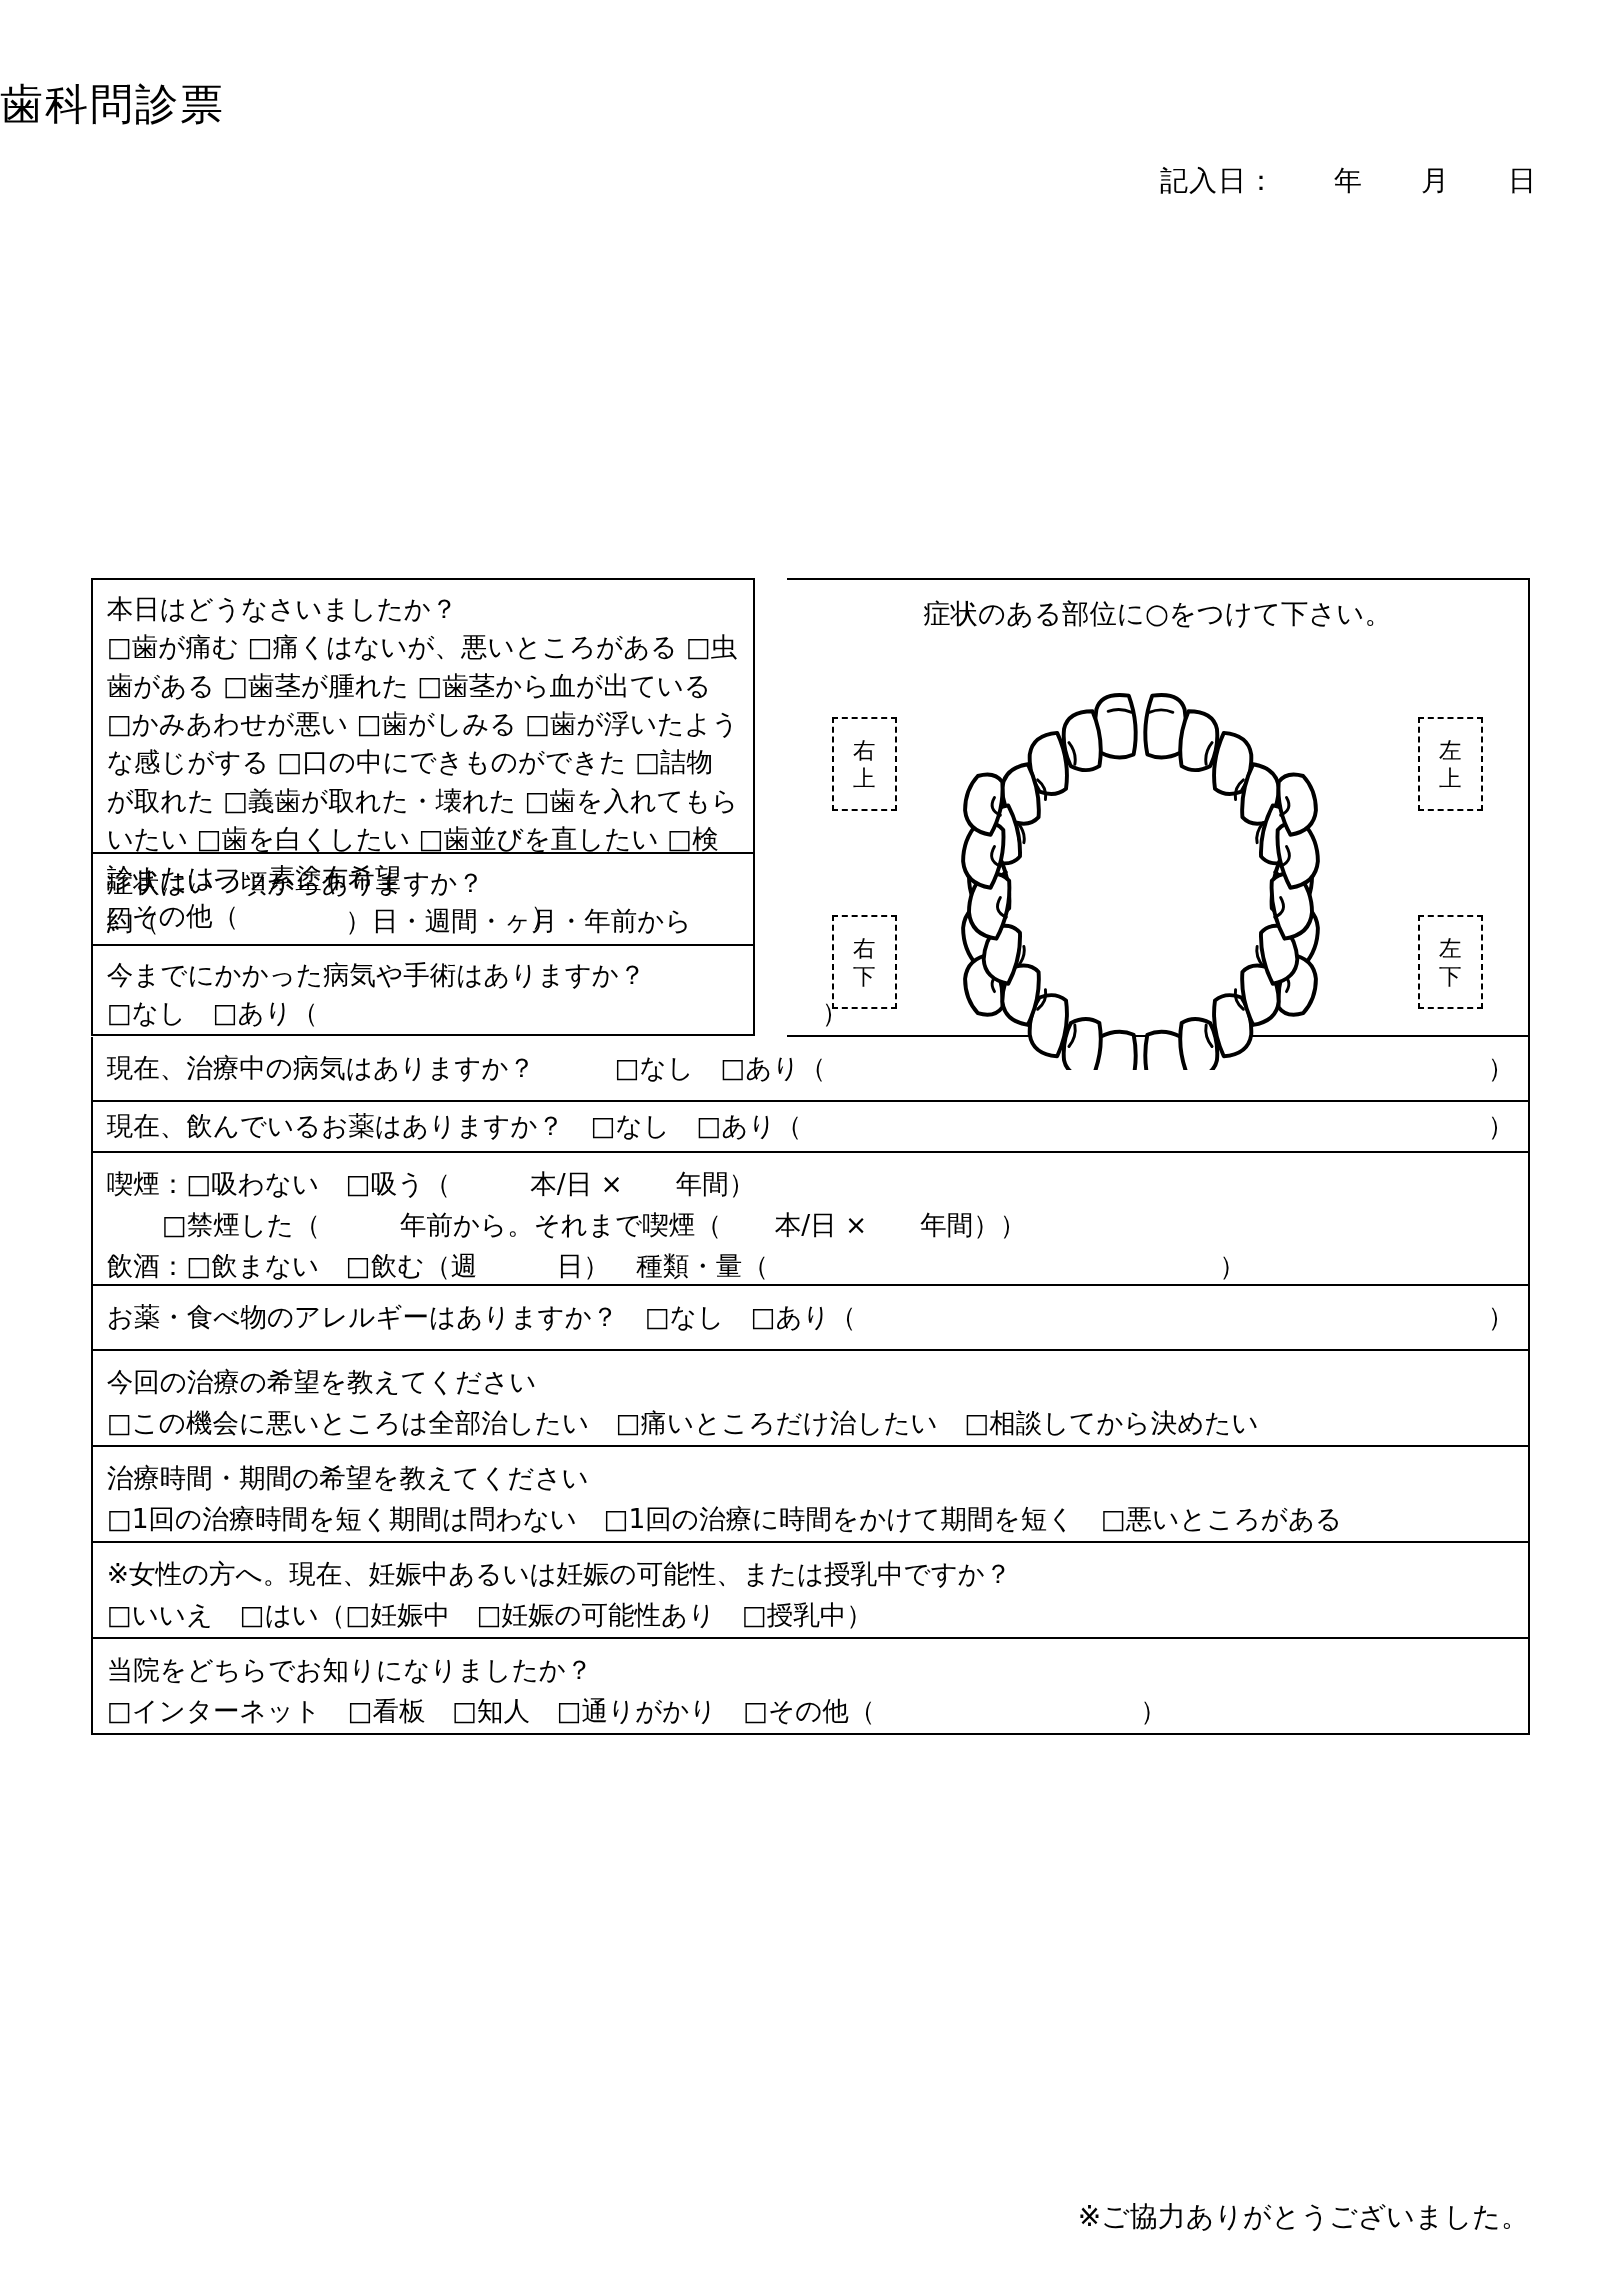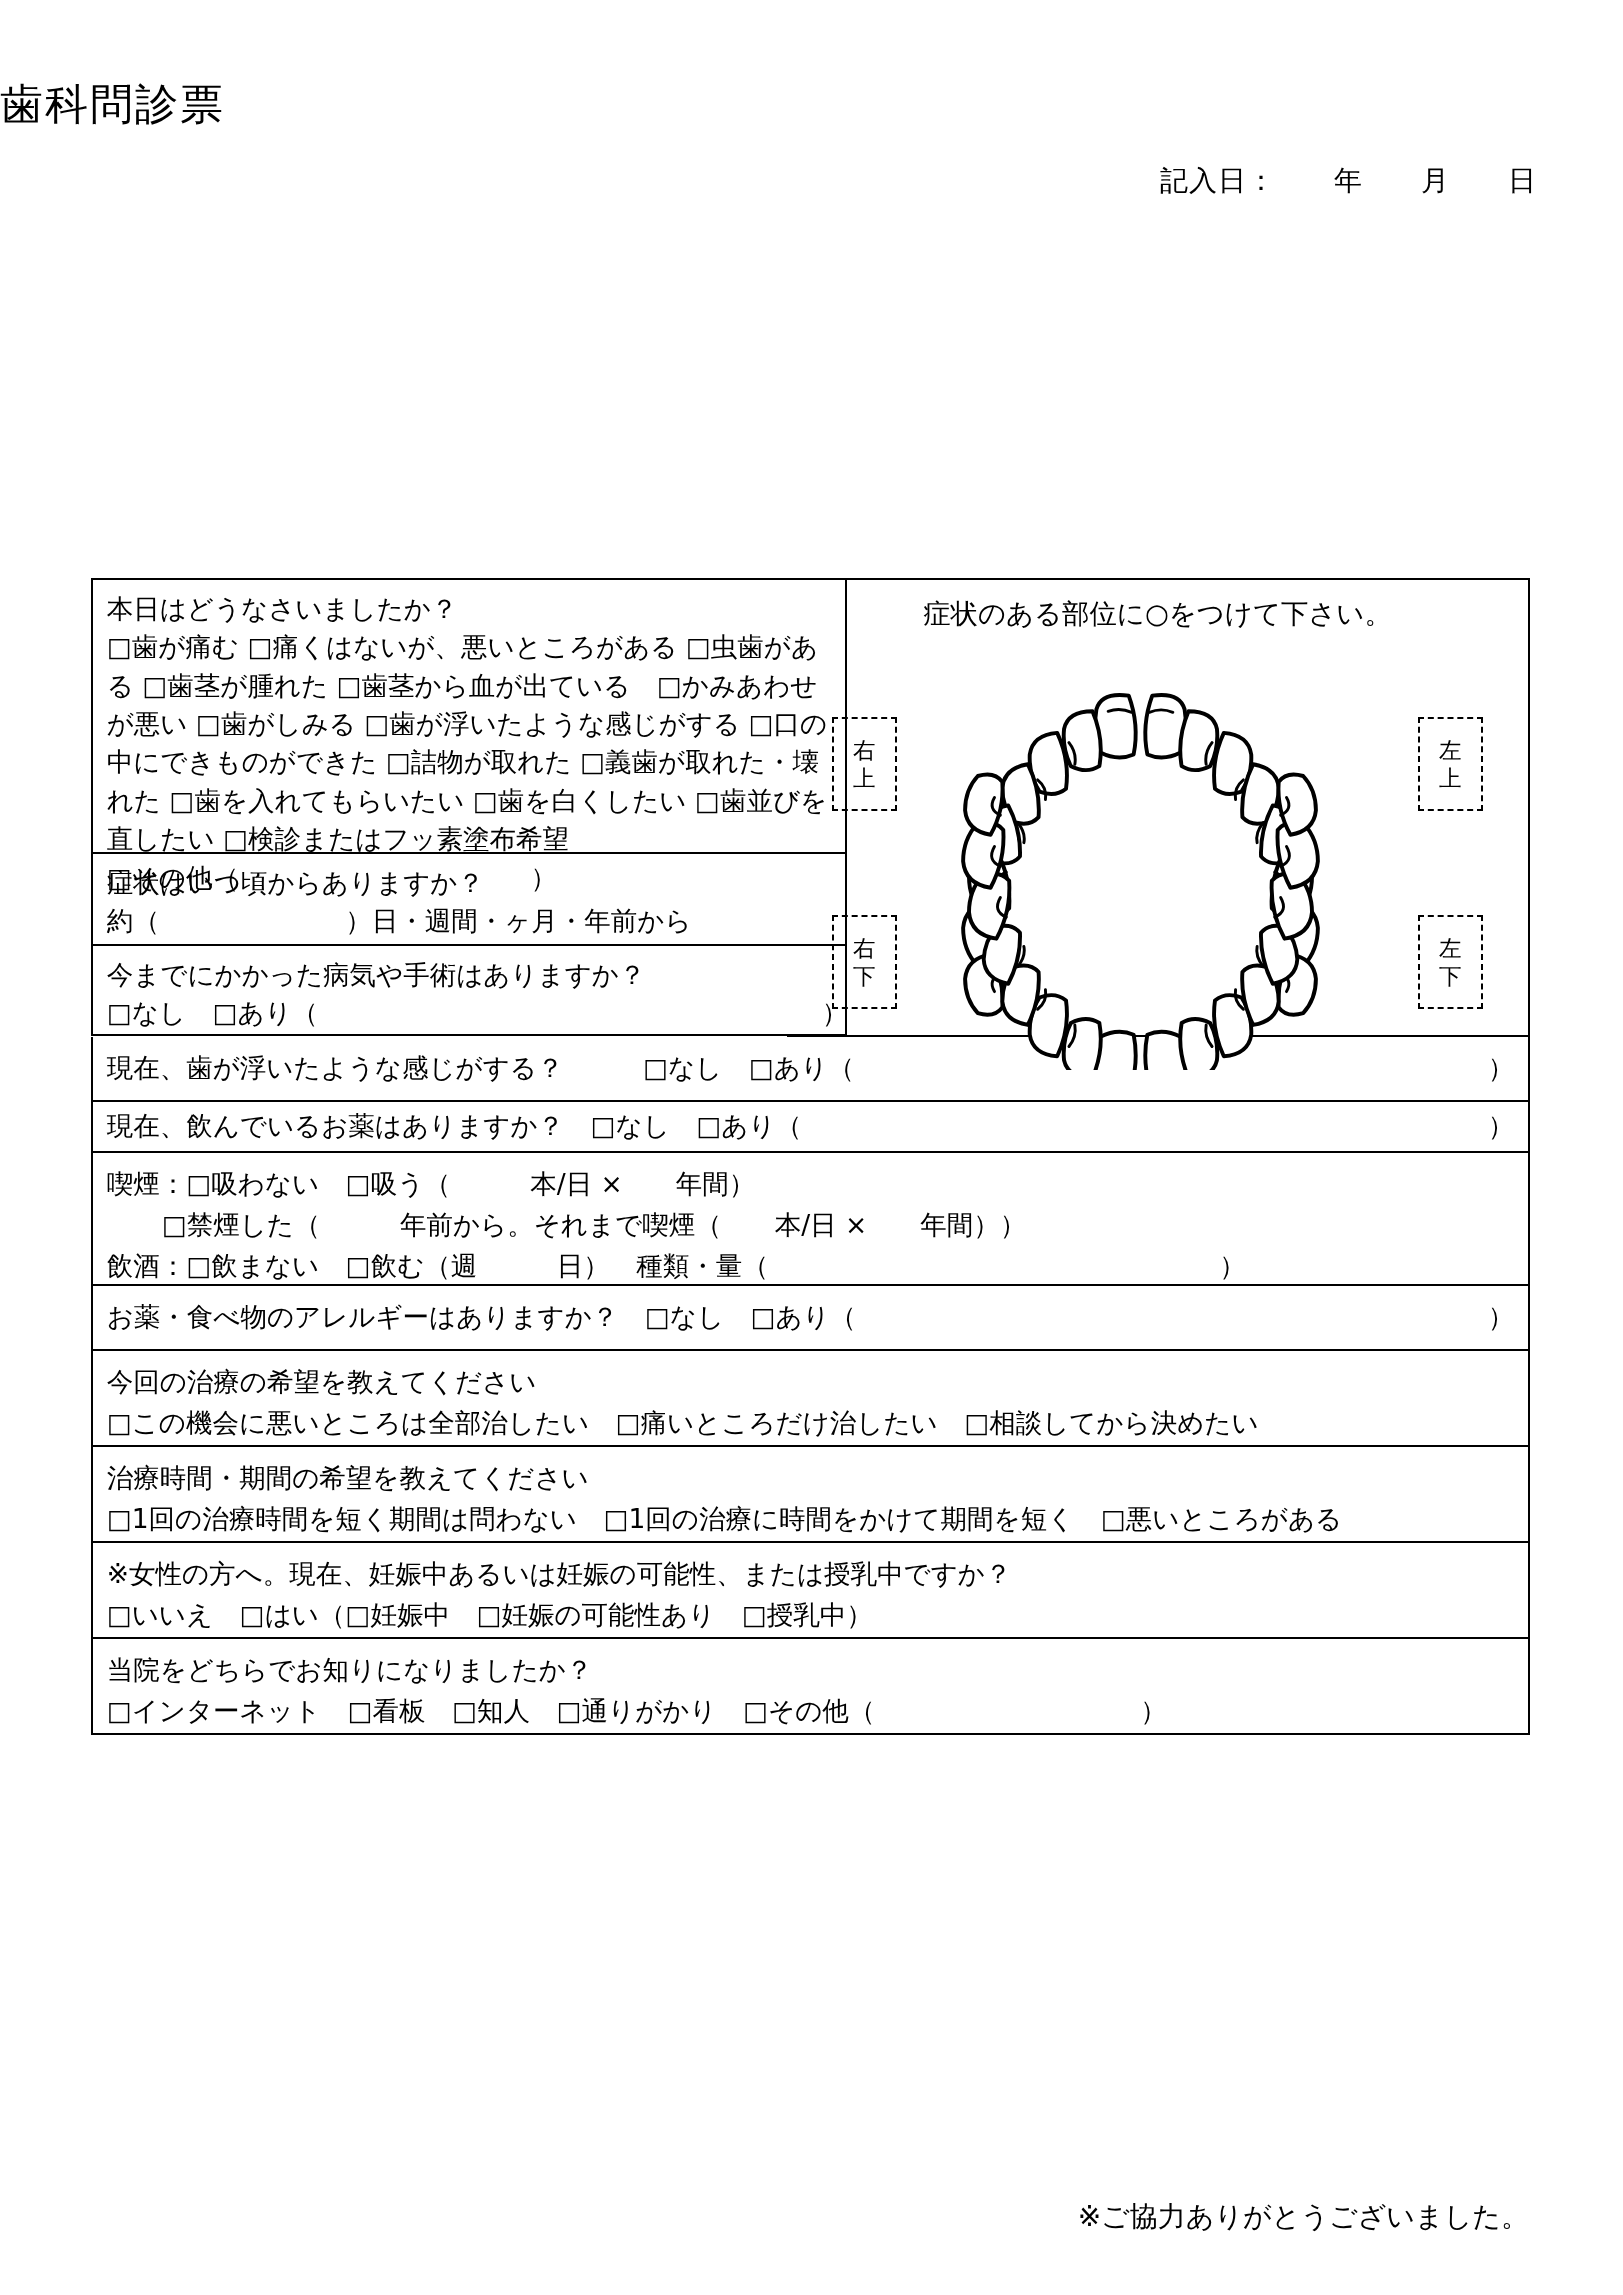--- a/index.html
+++ b/index.html
@@ -43,21 +43,21 @@
   
   .qwrap{position:absolute;left:91px;top:578px;width:1439px;}
   .qrow{display:flex;}
   .cell{
     border:2px solid #000;box-sizing:border-box;
     padding:9.8px 13.7px 11.8px 13.7px;
     font-size:26.5px;line-height:1.45;
   }
   .cell + .cell{border-left-width:2px;}
   .qrow + .qrow .cell{border-top-width:0;}
-  .left-col{width:756px;}
+  .left-col{width:664px;}
   .right-col{width:743px;border-left-width:0;}
   .q-line{display:block;white-space:pre-wrap;}
   .flow{display:block;text-indent:0;}
 
   .tooth-head{
     text-align:center;font-size:27.4px;padding-top:5.9px;display:block;
   }
   .tooth-area{position:relative;height:674px;}
   .dashbox{
     position:absolute;width:61px;height:90px;
@@ -213,21 +213,21 @@
                   <path d="M368 302 q13 6 6 18"></path>
             </g>
               </g>
             </svg>
         </div>
       </div>
     </div>
 
     <div class="qrow">
       <div class="cell full pad-sm" style="height:65px;display:flex;justify-content:space-between;align-items:center;">
-        <span class="nowrap">現在、歯が浮いたような感じがする？　　　□なし　□あり（</span>
+        <span class="nowrap">現在、治療中の病気はありますか？　　　□なし　□あり（</span>
         <span>）</span>
       </div>
     </div>
 
     <div class="qrow">
       <div class="cell full pad-sm" style="height:51px;display:flex;justify-content:space-between;align-items:center;">
         <span class="nowrap">現在、飲んでいるお薬はありますか？　□なし　□あり（</span>
         <span>）</span>
       </div>
     </div>

